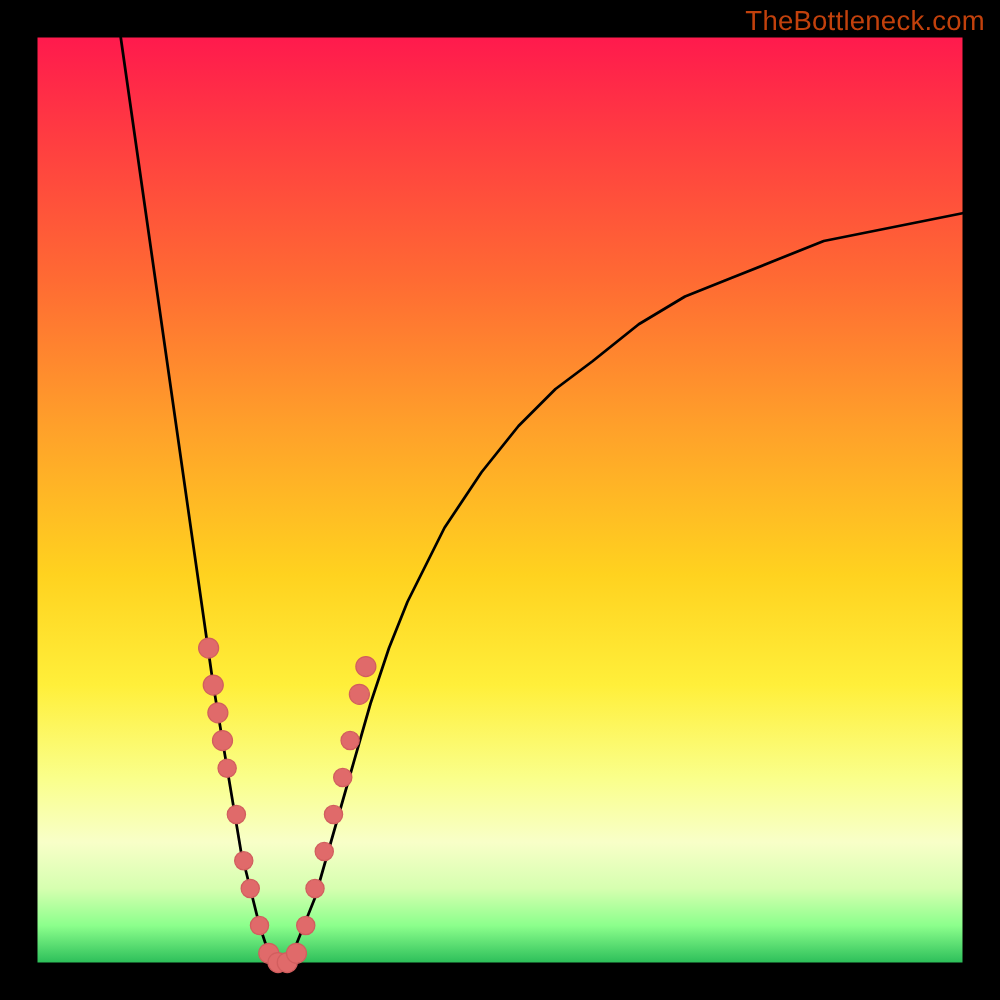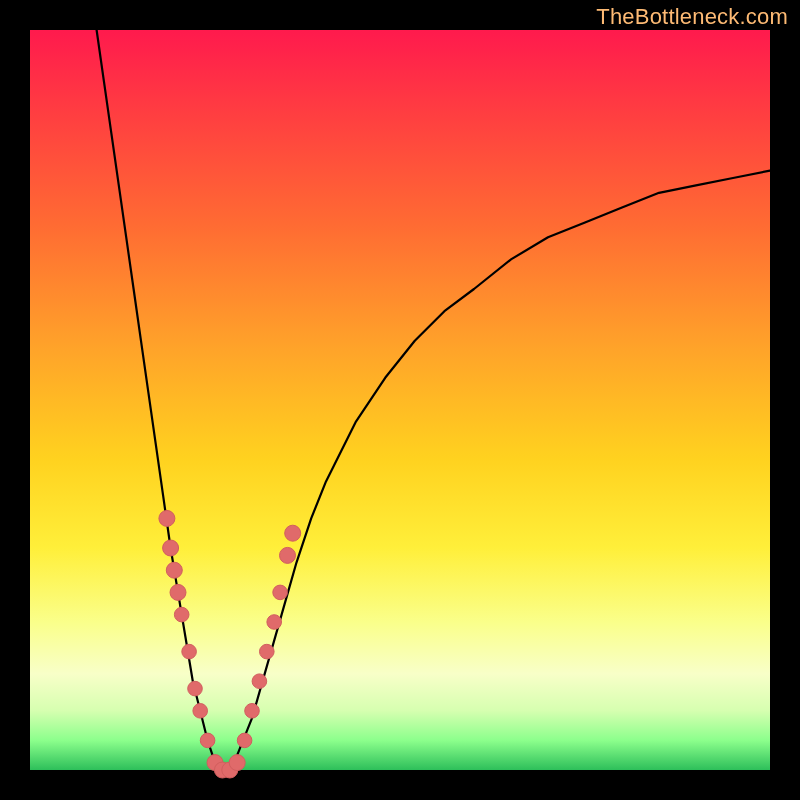--- a/index.html
+++ b/index.html
@@ -36,21 +36,21 @@
       #f8ffc8 87%,
       #d6ffb0 92%,
       #8cff8c 96%,
       #2dbf5a 100%
     );
   }
   .watermark {
     position: absolute;
     top: 4px;
     right: 12px;
-    color: #fdba74;
+    color: #c2410c;
     font-size: 22px;
     font-weight: 500;
     letter-spacing: 0.2px;
     user-select: none;
   }
   svg.curve {
     position: absolute;
     left: 0;
     top: 0;
     width: 740px;

